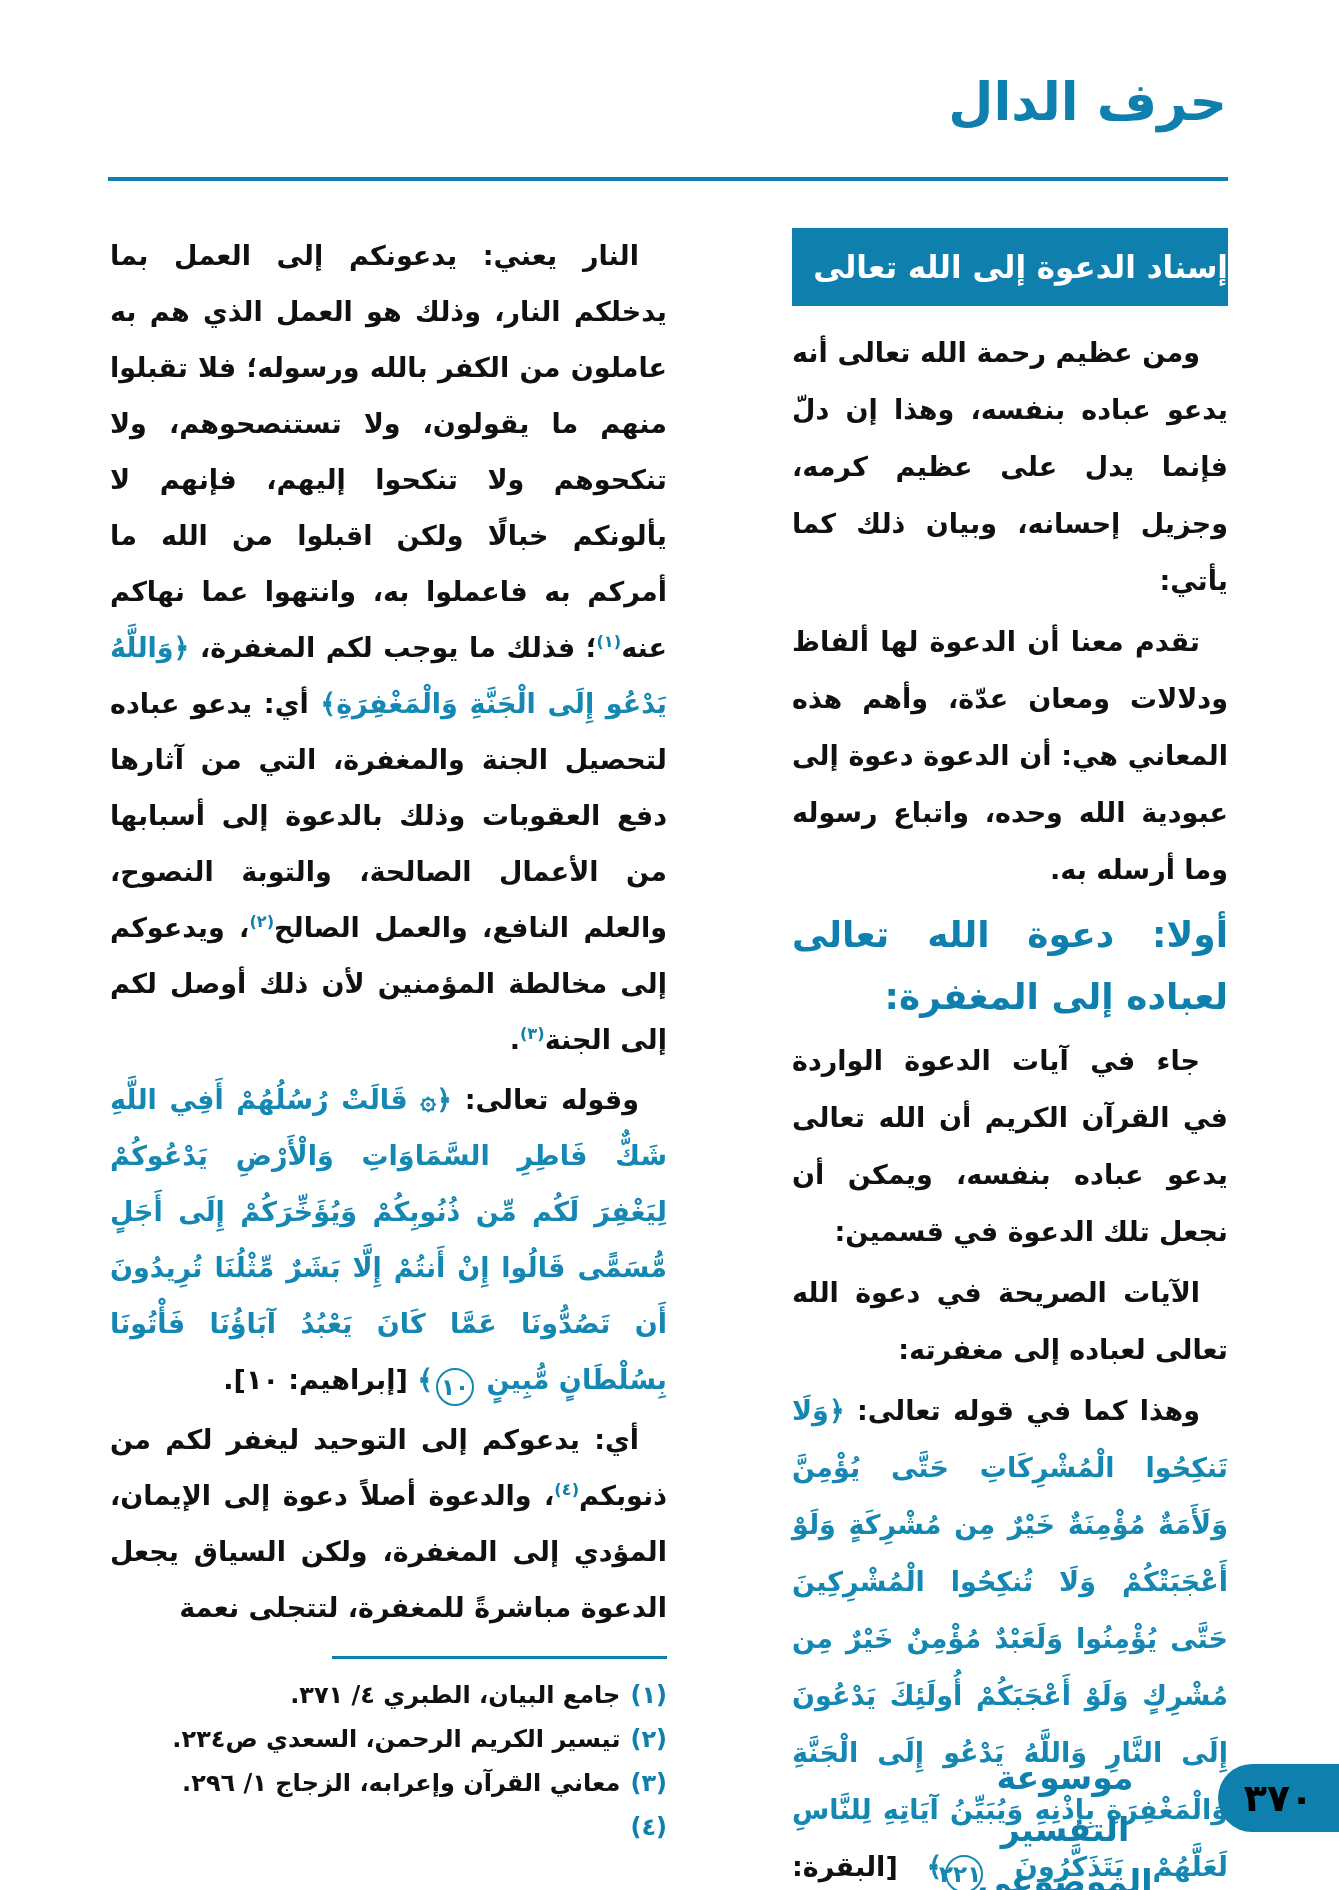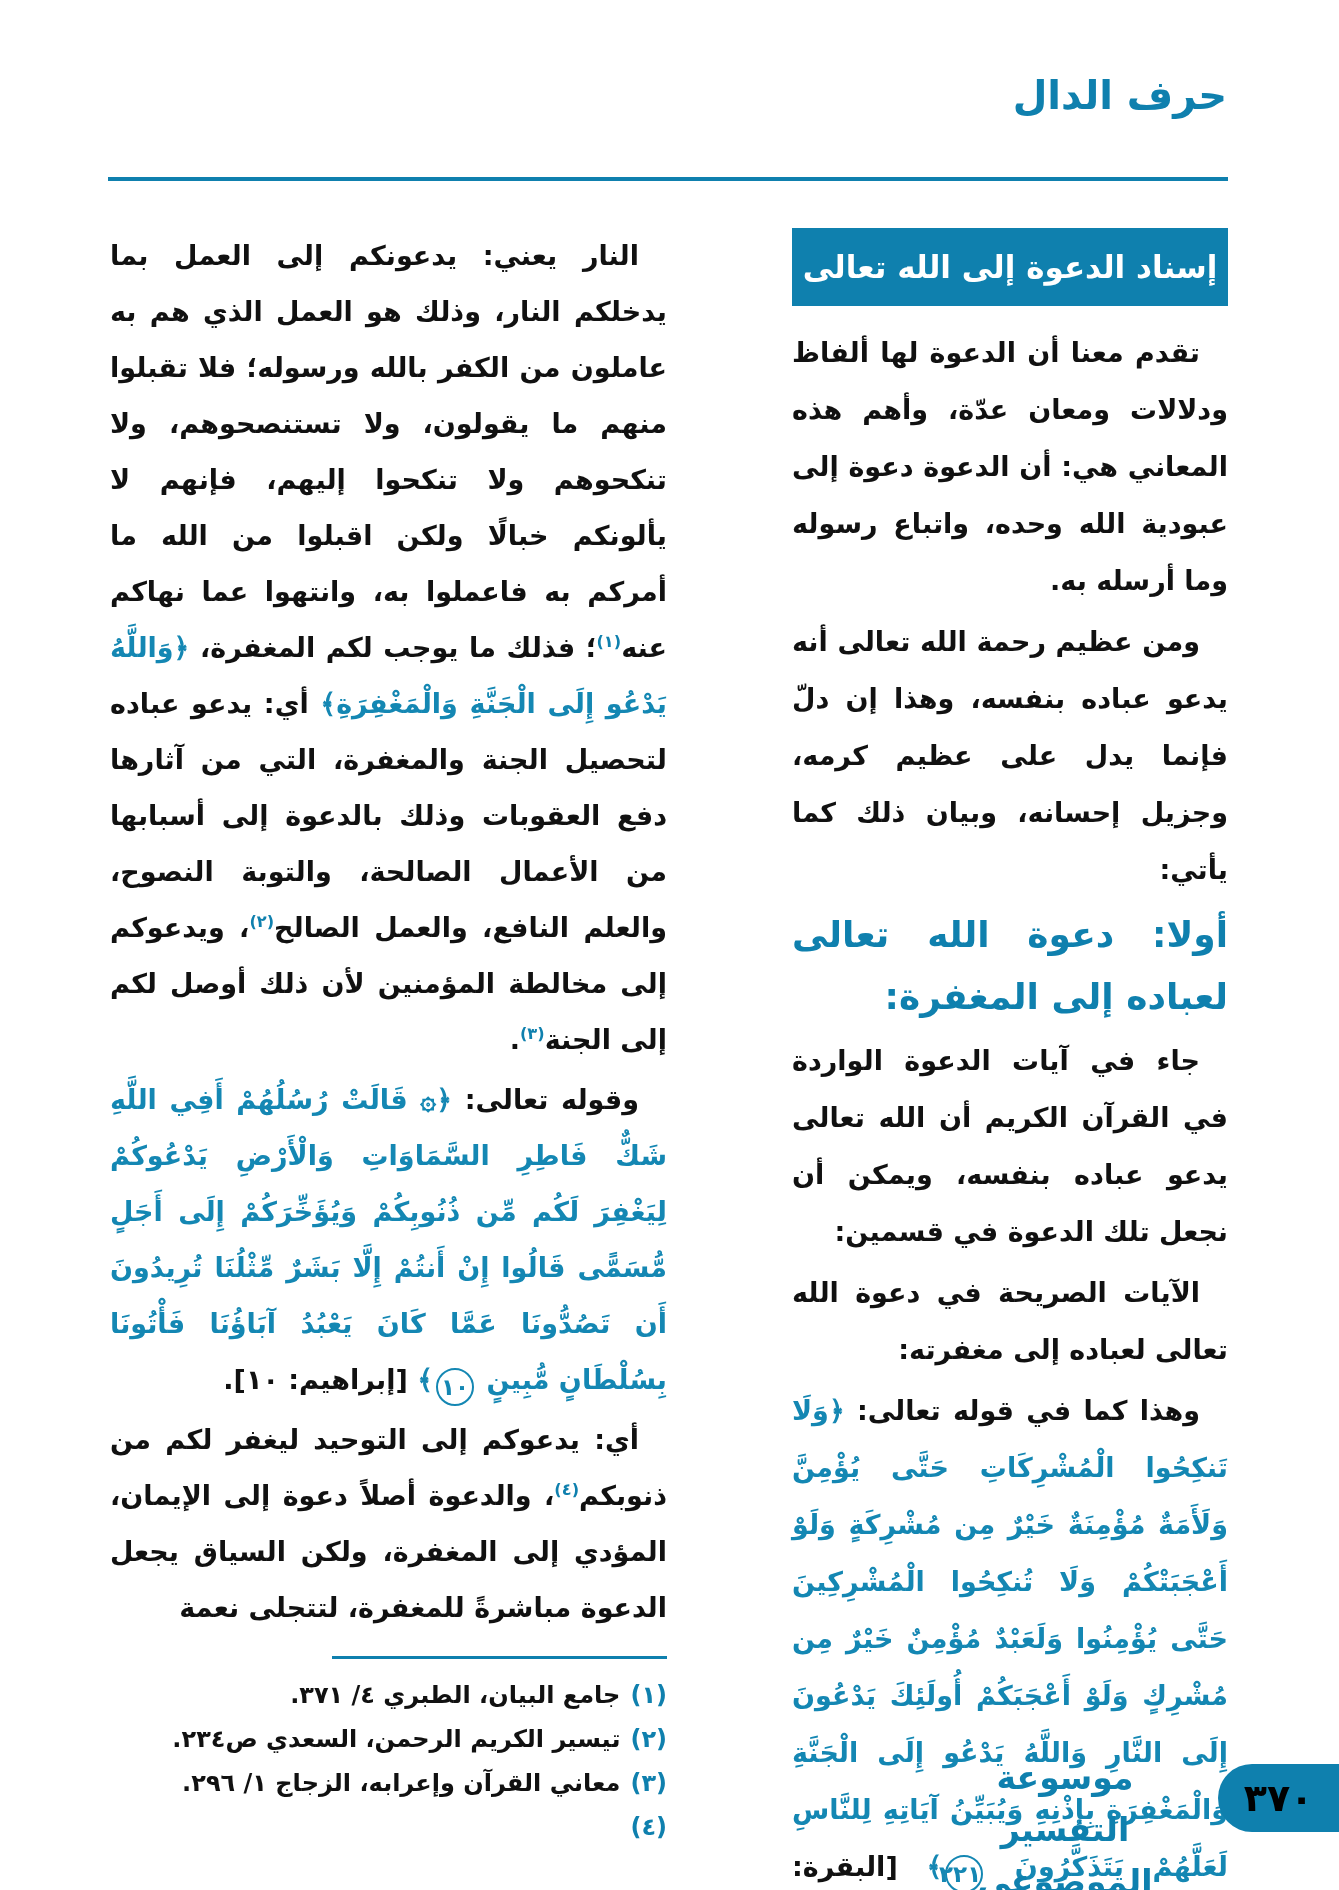--- a/index.html
+++ b/index.html
@@ -16,37 +16,37 @@
     margin:0 auto;
     overflow:hidden;
     direction:rtl;
     font-family:"DejaVu Sans", sans-serif;
     color:var(--ink);
   }
   
   .chapter-title{
     position:absolute;top:72px;right:112px;
     color:var(--teal);
-    font-size:40px;font-weight:bold;
+    font-size:52px;font-weight:bold;
     letter-spacing:-2px;
     white-space:nowrap;
   }
   .header-rule{
     position:absolute;top:177px;left:108px;width:1120px;height:4px;
     background:var(--teal);
   }
   
   .col{position:absolute;top:228px;}
   .col-right{left:792px;width:436px;}
   .col-left{left:110px;width:557px;}
   .section-box{
     background:var(--teal);
     color:#ffffff;
     height:78px;
-    display:flex;align-items:center;justify-content:center;
+    display:flex;align-items:center;justify-content:flex-start;
     font-size:31px;font-weight:bold;
     margin-bottom:18px;
   }
   .para{
     font-size:27px;font-weight:bold;
     line-height:57px;
     text-align:justify;
     text-indent:28px;
     margin-bottom:4px;
   }
@@ -113,22 +113,22 @@
 
 <div class="page">
 
   <div class="chapter-title">حرف الدال</div>
   <div class="header-rule"></div>
 
   <div class="col col-right">
     <div class="section-box">
       <span>إسناد الدعوة إلى الله تعالى</span>
     </div>
+    <p class="para"><span class="seg seg-b">ومن عظيم رحمة الله تعالى أنه يدعو عباده بنفسه، وهذا إن دلّ فإنما يدل على عظيم كرمه، وجزيل إحسانه، وبيان ذلك كما يأتي:</span></p>
     <p class="para"><span class="seg seg-b">تقدم معنا أن الدعوة لها ألفاظ ودلالات ومعان عدّة، وأهم هذه المعاني هي: أن الدعوة دعوة إلى عبودية الله وحده، واتباع رسوله وما أرسله به.</span></p>
-    <p class="para"><span class="seg seg-b">ومن عظيم رحمة الله تعالى أنه يدعو عباده بنفسه، وهذا إن دلّ فإنما يدل على عظيم كرمه، وجزيل إحسانه، وبيان ذلك كما يأتي:</span></p>
     <h3 class="subhead">أولا: دعوة الله تعالى لعباده إلى المغفرة:</h3>
     <p class="para"><span class="seg seg-b">جاء في آيات الدعوة الواردة في القرآن الكريم أن الله تعالى يدعو عباده بنفسه، ويمكن أن نجعل تلك الدعوة في قسمين:</span></p>
     <p class="para"><span class="seg seg-b">الآيات الصريحة في دعوة الله تعالى لعباده إلى مغفرته:</span></p>
     <p class="para"><span class="seg seg-b">وهذا كما في قوله تعالى: </span><span class="seg seg-q">﴿وَلَا تَنكِحُوا الْمُشْرِكَاتِ حَتَّى يُؤْمِنَّ وَلَأَمَةٌ مُؤْمِنَةٌ خَيْرٌ مِن مُشْرِكَةٍ وَلَوْ أَعْجَبَتْكُمْ وَلَا تُنكِحُوا الْمُشْرِكِينَ حَتَّى يُؤْمِنُوا وَلَعَبْدٌ مُؤْمِنٌ خَيْرٌ مِن مُشْرِكٍ وَلَوْ أَعْجَبَكُمْ أُولَئِكَ يَدْعُونَ إِلَى النَّارِ وَاللَّهُ يَدْعُو إِلَى الْجَنَّةِ وَالْمَغْفِرَةِ بِإِذْنِهِ وَيُبَيِّنُ آيَاتِهِ لِلنَّاسِ لَعَلَّهُمْ يَتَذَكَّرُونَ </span><span class="seg seg-ay">٢٢١</span><span class="seg seg-q">﴾</span><span class="seg seg-ref"> [البقرة: ٢٢١].</span></p>
 
   </div>
 
   <div class="col col-left">
     <p class="para"><span class="seg seg-b">النار يعني: يدعونكم إلى العمل بما يدخلكم النار، وذلك هو العمل الذي هم به عاملون من الكفر بالله ورسوله؛ فلا تقبلوا منهم ما يقولون، ولا تستنصحوهم، ولا تنكحوهم ولا تنكحوا إليهم، فإنهم لا يألونكم خبالًا ولكن اقبلوا من الله ما أمركم به فاعملوا به، وانتهوا عما نهاكم عنه</span><span class="seg seg-fn">(١)</span><span class="seg seg-b">؛ فذلك ما يوجب لكم المغفرة، </span><span class="seg seg-q">﴿وَاللَّهُ يَدْعُو إِلَى الْجَنَّةِ وَالْمَغْفِرَةِ﴾</span><span class="seg seg-b"> أي: يدعو عباده لتحصيل الجنة والمغفرة، التي من آثارها دفع العقوبات وذلك بالدعوة إلى أسبابها من الأعمال الصالحة، والتوبة النصوح، والعلم النافع، والعمل الصالح</span><span class="seg seg-fn">(٢)</span><span class="seg seg-b">، ويدعوكم إلى مخالطة المؤمنين لأن ذلك أوصل لكم إلى الجنة</span><span class="seg seg-fn">(٣)</span><span class="seg seg-b">.</span></p>
     <p class="para"><span class="seg seg-b">وقوله تعالى: </span><span class="seg seg-q">﴿۞ قَالَتْ رُسُلُهُمْ أَفِي اللَّهِ شَكٌّ فَاطِرِ السَّمَاوَاتِ وَالْأَرْضِ يَدْعُوكُمْ لِيَغْفِرَ لَكُم مِّن ذُنُوبِكُمْ وَيُؤَخِّرَكُمْ إِلَى أَجَلٍ مُّسَمًّى قَالُوا إِنْ أَنتُمْ إِلَّا بَشَرٌ مِّثْلُنَا تُرِيدُونَ أَن تَصُدُّونَا عَمَّا كَانَ يَعْبُدُ آبَاؤُنَا فَأْتُونَا بِسُلْطَانٍ مُّبِينٍ </span><span class="seg seg-ay">١٠</span><span class="seg seg-q">﴾</span><span class="seg seg-ref"> [إبراهيم: ١٠].</span></p>

